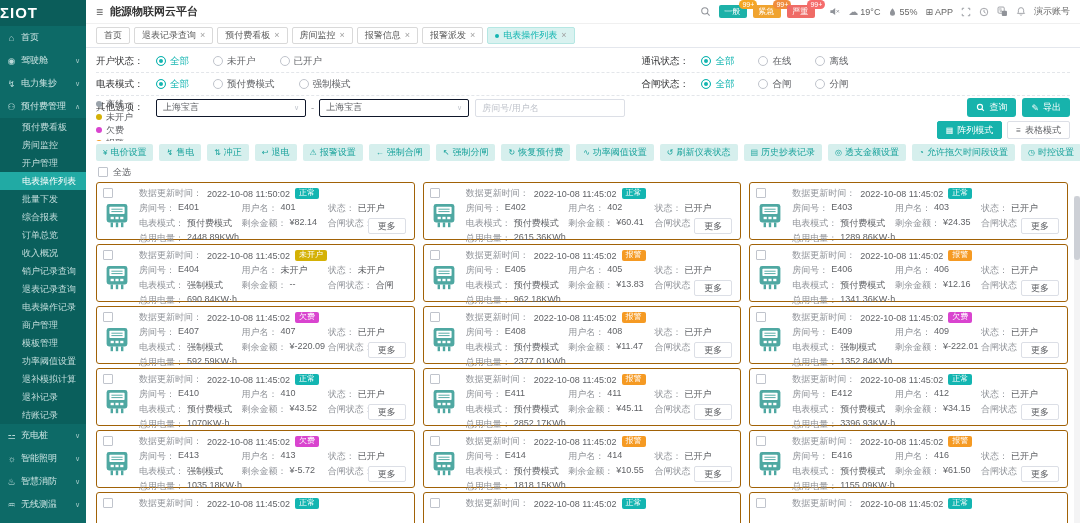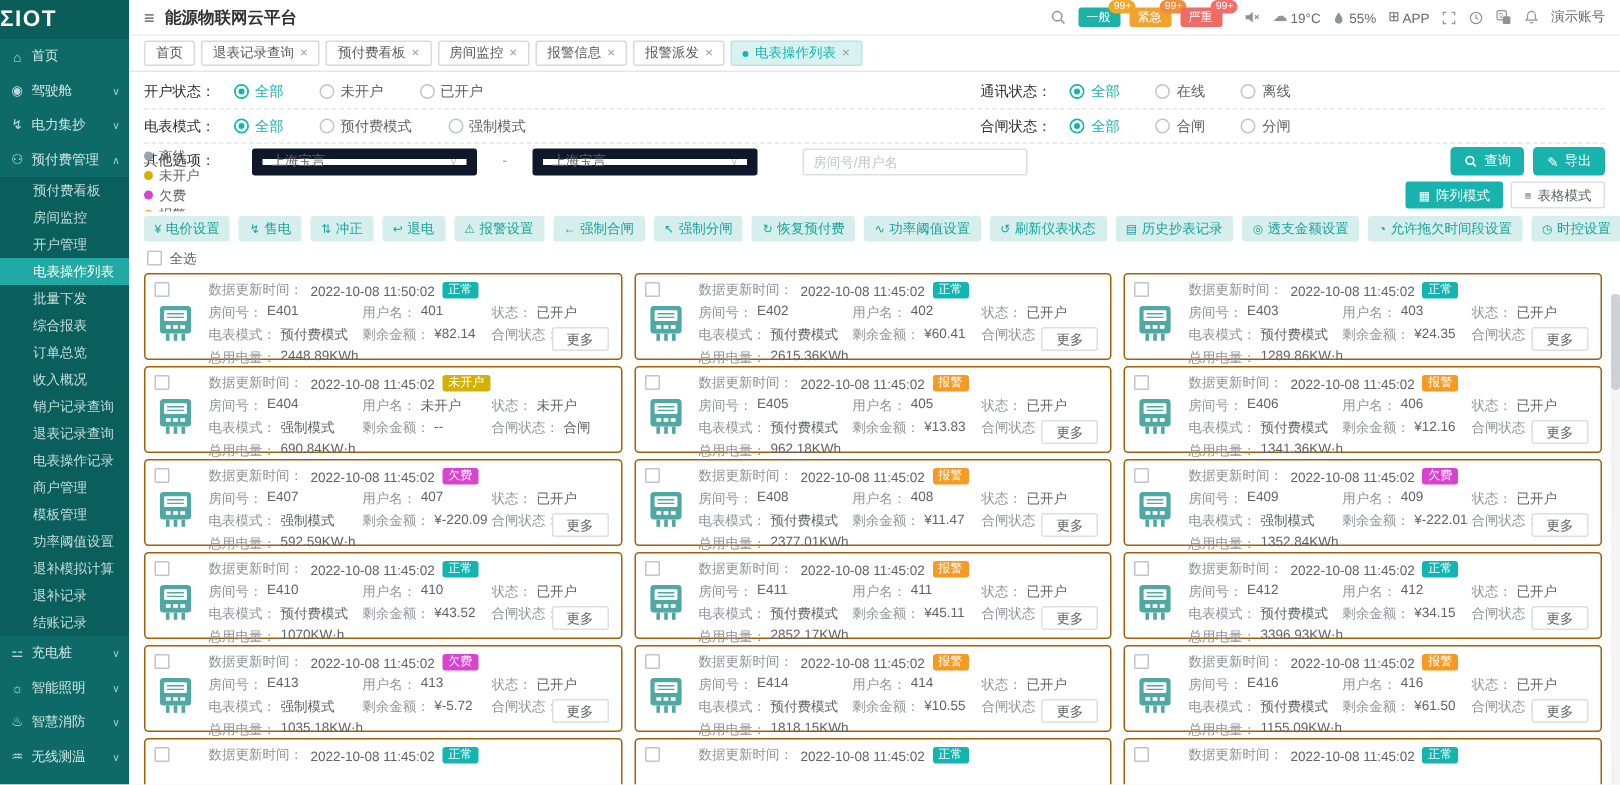--- a/index.html
+++ b/index.html
@@ -32,29 +32,29 @@
   .tabbar{height:24px;background:#fff;border-bottom:1px solid #e4e7ed;display:flex;align-items:center;padding:0 10px;gap:4px;}
   .tab{height:17px;display:inline-flex;align-items:center;gap:4px;border:1px solid #d9d9d9;background:#fff;
     padding:0 7px;font-size:9px;color:#595959;cursor:pointer;border-radius:2px;white-space:nowrap;}
   .tab.active{background:#d9f2f0;border-color:#b5e7e3;color:#13b5b1;}
   .tab-dot{width:4px;height:4px;border-radius:50%;background:#13b5b1;}
   .tab-x{font-size:9px;color:#a0a0a0;line-height:1;}
   
   .filter-panel{background:#fff;padding:2px 10px 0;}
   .filter-head{display:flex;align-items:center;height:16px;font-size:9px;color:#606266;gap:3px;}
   .collapse-link{margin-left:auto;color:#909399;cursor:pointer;display:flex;align-items:center;gap:2px;}
-  .f-row{display:flex;align-items:center;height:23px;border-bottom:1px dashed #e3e6ea;font-size:9.5px;color:#303133;gap:12px;}
+  .f-row{display:flex;align-items:center;height:23px;border-bottom:1px dashed #e3e6ea;font-size:9.5px;color:#303133;}
   .f-left{width:56%;display:flex;align-items:center;}
   .f-right{flex:1;display:flex;align-items:center;}
   .f-label{width:60px;color:#303133;}
   .radio{display:inline-flex;align-items:center;gap:4px;margin-right:24px;cursor:pointer;color:#606266;}
   .rb{width:10px;height:10px;border:1px solid #c0c4cc;border-radius:50%;background:#fff;}
   .radio.sel .rb{border-color:#13b5b1;background:#13b5b1;box-shadow:inset 0 0 0 2px #fff;}
   .radio.sel .rlbl{color:#13b5b1;}
-  .sel-box{width:150px;height:18px;border:7px solid #0f172a;border-radius:2px;display:flex;align-items:center;
+  .sel-box{width:150px;height:18px;border:1px solid #0f172a;border-radius:2px;display:flex;align-items:center;
     justify-content:space-between;padding:0 6px;color:#606266;font-size:9px;background:#fff;cursor:pointer;}
   .sel-box .ph{color:#c0c4cc;}
   .caret{font-size:7px;color:#c0c4cc;}
   .inp{width:150px;height:18px;border:1px solid #dcdfe6;border-radius:2px;padding:0 6px;font-size:9px;color:#606266;outline:none;}
   .inp::placeholder{color:#c0c4cc;}
   .dash{margin:0 5px;color:#909399;}
   .f-gap{width:6px;}
   .f-buttons{margin-left:auto;display:flex;gap:6px;}
   .btn-primary{height:19px;background:#17b3ac;color:#fff;border:none;border-radius:3px;font-size:9px;
     padding:0 9px;display:inline-flex;align-items:center;gap:4px;cursor:pointer;}

